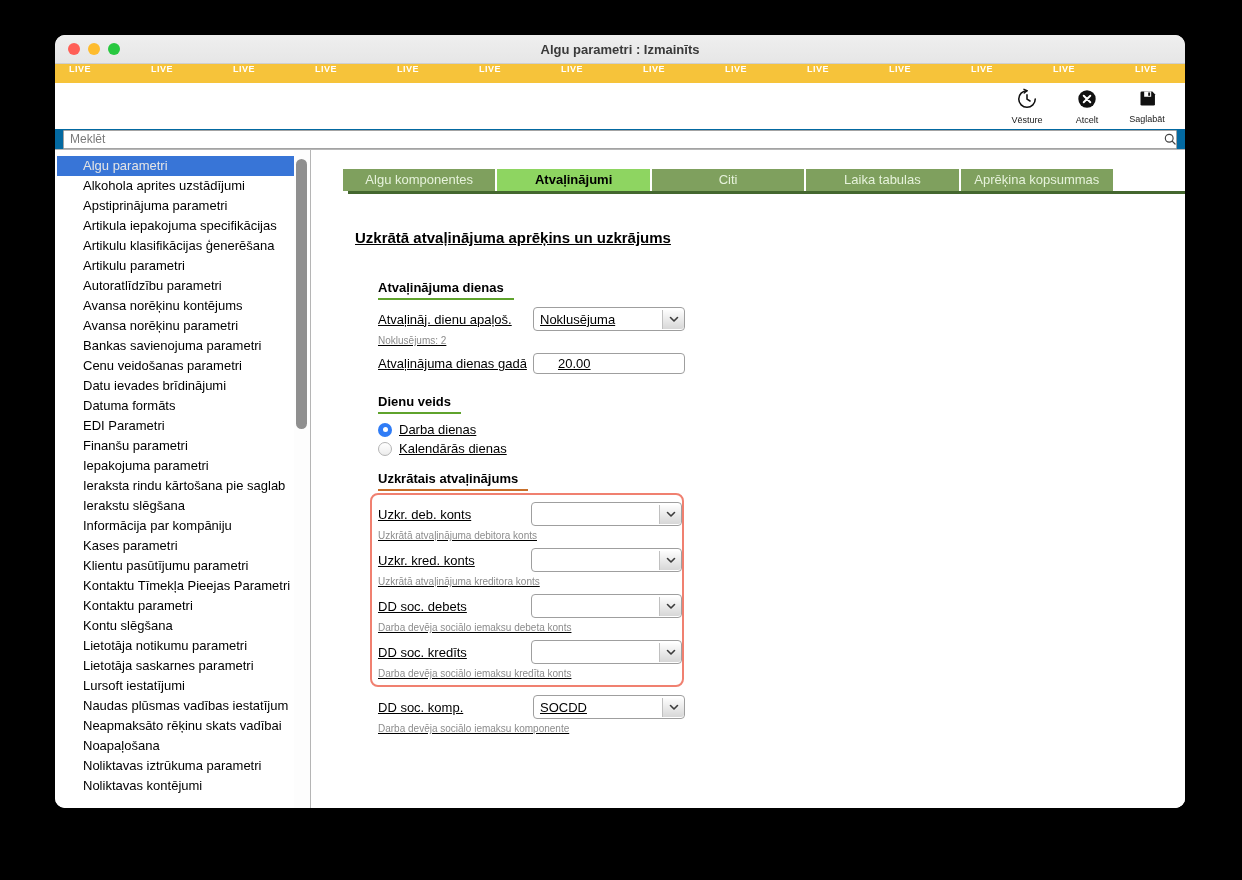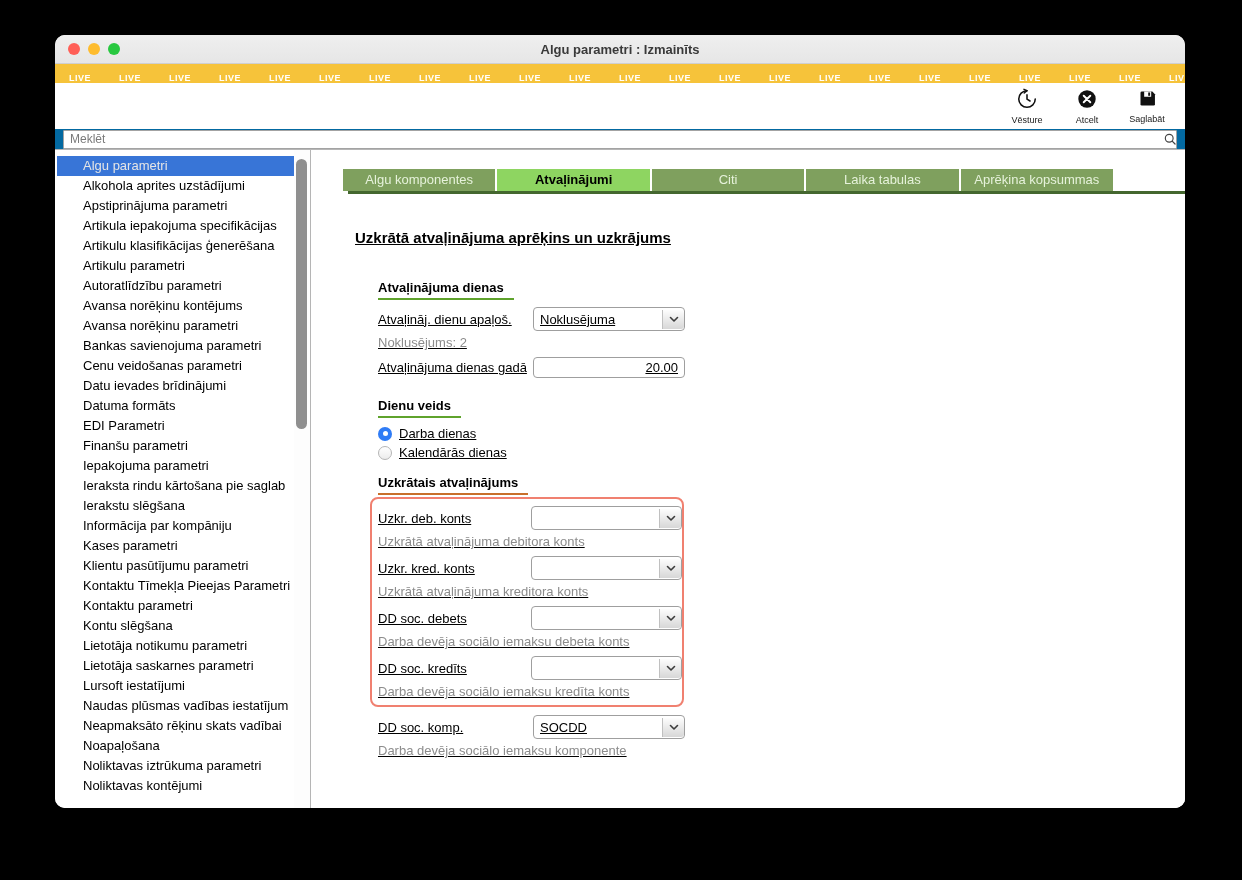--- a/index.html
+++ b/index.html
@@ -9,21 +9,21 @@
   
   .titlebar{height:28px;background:linear-gradient(#efefef,#e6e6e6);border-bottom:1px solid #cfcfcf;
     display:flex;align-items:center;position:relative;}
   .lights{position:absolute;left:13px;top:8px;display:flex;gap:8px;}
   .light{width:12px;height:12px;border-radius:50%;cursor:pointer;}
   .light.red{background:var(--traffic-red,#ff5f57);}
   .light.yellow{background:var(--traffic-yellow,#febc2e);}
   .light.green{background:var(--traffic-green,#28c840);}
   .wtitle{flex:1;text-align:center;font-size:13px;font-weight:bold;color:#3a3a3a;}
   
-  .livebar{height:19px;background:var(--live-yellow,#f6c33a);display:flex;overflow:hidden;align-items:flex-end;}
+  .livebar{height:19px;background:var(--live-yellow,#f6c33a);display:flex;overflow:hidden;align-items:flex-start;gap:32px;}
   .live{flex:0 0 50px;color:#fff;font-weight:bold;font-size:9px;text-align:center;letter-spacing:.5px;}
   
   .toolbar{height:46px;display:flex;justify-content:flex-end;align-items:flex-start;
     padding:5px 14px 0 0;box-sizing:border-box;gap:12px;background:#fff;}
   .tool{display:flex;flex-direction:column;align-items:center;gap:1px;cursor:pointer;min-width:48px;}
   .tool .tlabel{font-size:9px;color:#1a1a1a;}
   
   .searchrow{height:21px;padding:0 8px;box-sizing:border-box;position:relative;border-bottom:1px solid #b6b6b6;background:#0369a1;}
   .searchrow input{width:100%;height:19px;box-sizing:border-box;border:1px solid #a3a3a3;border-radius:1px;
     font-size:12px;padding:0 24px 0 6px;color:#333;font-family:inherit;outline:none;}
@@ -52,23 +52,23 @@
   .sec-title{display:inline-block;font-size:13px;font-weight:bold;color:#000;
     padding:0 10px 3px 0;border-bottom:2px solid var(--section-underline-green,#5fa32c);}
   .sec-title.orange{border-bottom-color:var(--section-underline-orange,#c86f2a);}
   .frow{display:flex;align-items:center;margin-top:7px;}
   .flabel{width:155px;font-size:13px;color:#000;}
   .select{width:152px;height:24px;border:1px solid #9f9f9f;border-radius:4px;background:#fff;
     display:flex;align-items:center;box-sizing:border-box;cursor:pointer;}
   .select .sval{flex:1;font-size:13px;padding-left:6px;color:#000;white-space:nowrap;overflow:hidden;}
   .select .chev{width:21px;height:19px;border-left:1px solid #c0c0c0;background:linear-gradient(#fdfdfd,#d7d7d7);
     border-radius:0 3px 3px 0;display:flex;align-items:center;justify-content:center;}
-  .numinput{width:152px;height:21px;border:1px solid #9f9f9f;border-radius:4px;text-align:right;
+  .numinput{width:152px;height:21px;border:1px solid #9f9f9f;border-radius:4px;text-align:left;
     padding-right:6px;font-size:13px;box-sizing:border-box;font-family:inherit;color:#000;outline:none;padding-left:24px;}
-  .helper{font-size:13px;color:#8c8c8c;margin-top:4px;}
+  .helper{font-size:10px;color:#8c8c8c;margin-top:4px;}
   .radiorow{display:flex;align-items:center;gap:7px;margin-top:4px;font-size:13px;color:#000;cursor:pointer;}
   .radio{width:14px;height:14px;border-radius:50%;box-sizing:border-box;position:relative;flex:0 0 14px;}
   .radio.on{background:var(--radio-blue,#2f7cf6);}
   .radio.on::after{content:"";position:absolute;left:4.5px;top:4.5px;width:5px;height:5px;border-radius:50%;background:#fff;}
   .radio.off{border:1px solid #b5b5b5;background:linear-gradient(#fff,#ececec);}
   .redbox{border:2px solid var(--highlight-box-red,#f08070);border-radius:8px;margin-left:-8px;margin-top:2px;
     padding:0 0 6px 6px;width:314px;box-sizing:border-box;}
   .mt18{margin-top:18px;} .mt13{margin-top:13px;} .mt8{margin-top:8px;}
 </style>
 </head>

